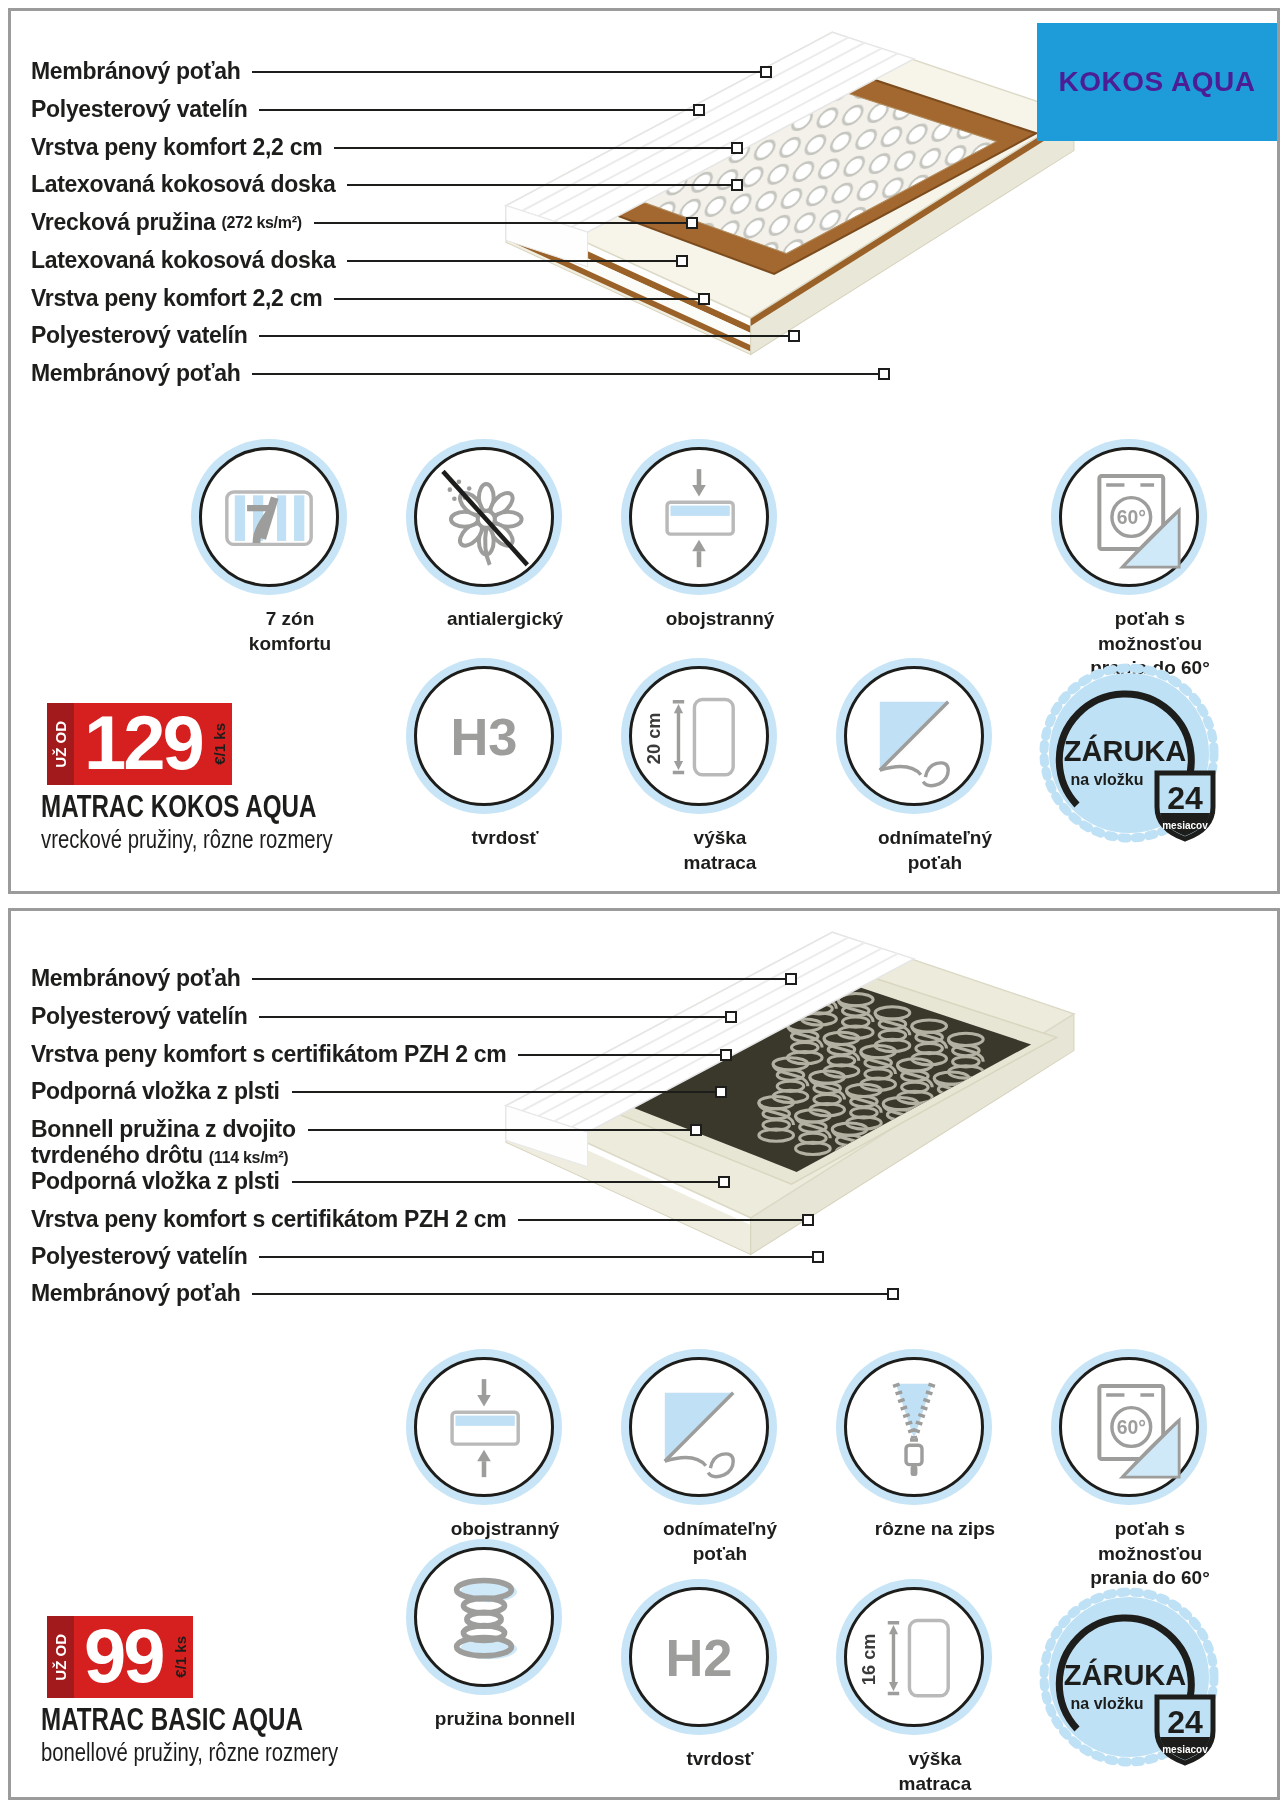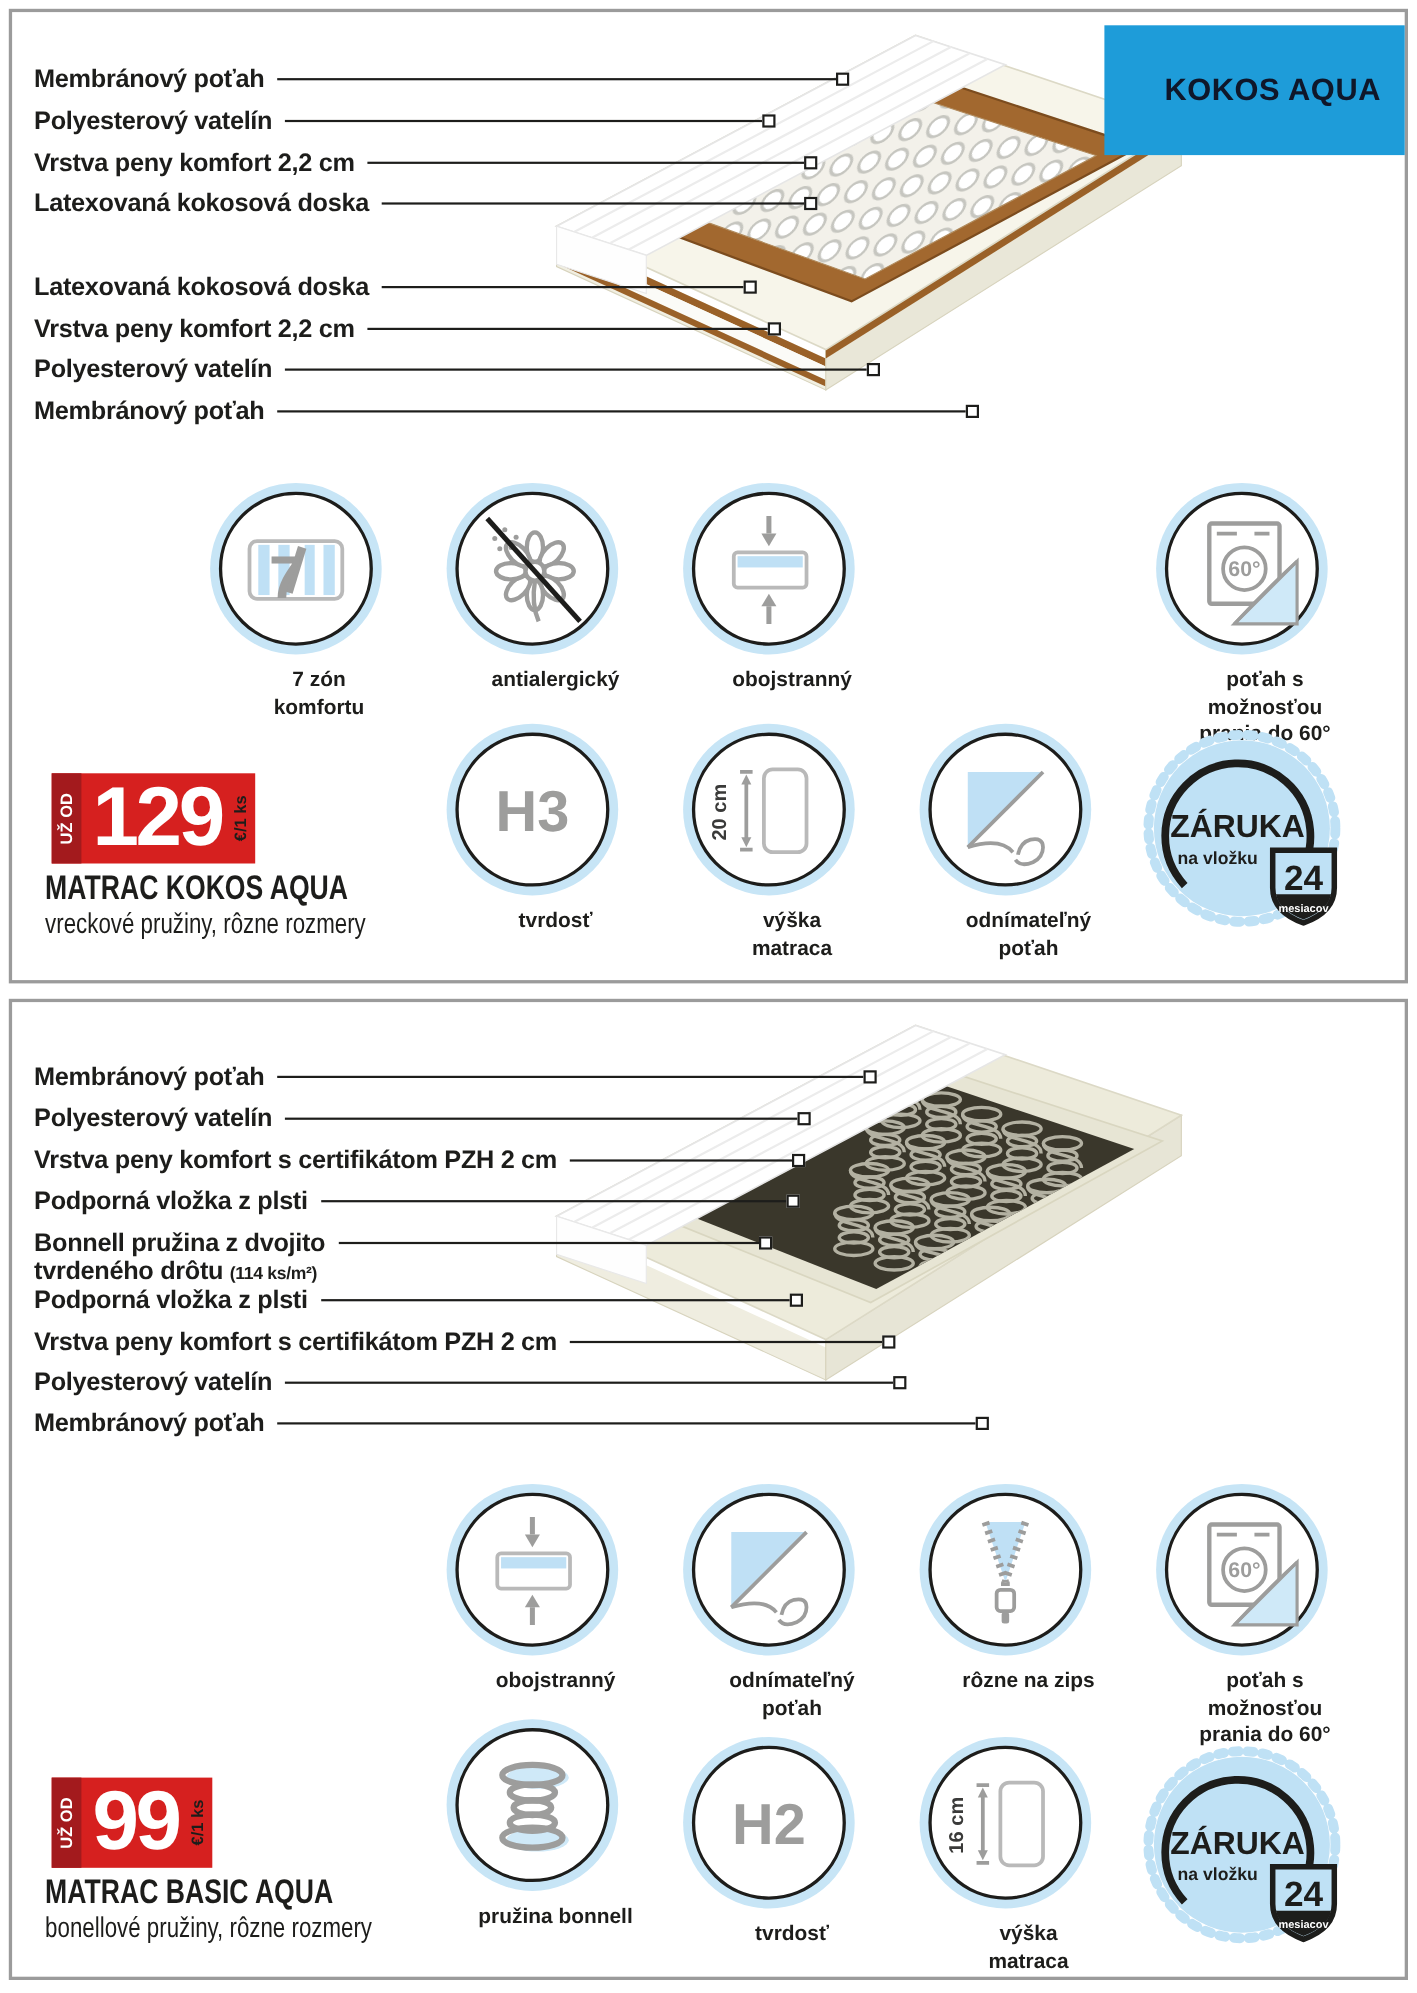--- a/index.html
+++ b/index.html
@@ -13,22 +13,22 @@
            font-weight:700;font-size:23px;letter-spacing:-0.3px;}
   .callout .note{font-size:16px;margin-left:6px;}
   .callout .note:empty{margin:0;}
   .callout .line{flex:1;height:0;border-top:2.5px solid #1d1d1b;margin-left:12px;}
   .callout .marker{width:8px;height:8px;border:2.5px solid #1d1d1b;background:#fff;flex:none;}
   .sub-line{position:absolute;left:20px;font-weight:700;font-size:23px;letter-spacing:-0.3px;white-space:nowrap;}
   .sub-line .note{font-size:16px;margin-left:6px;}
 
   
   .badge{position:absolute;right:0;top:12px;width:240px;height:118px;background:#1e9cd9;
-         display:flex;align-items:center;justify-content:center;color:#0f172a;font-weight:700;
-         font-size:28px;letter-spacing:0.5px;padding-left:33px;}
+         display:flex;align-items:center;justify-content:center;color:#4c1d95;font-weight:700;
+         font-size:28px;letter-spacing:0.5px;}
 
   
   .feature{position:absolute;width:220px;display:flex;flex-direction:column;align-items:center;}
   .fcircle{width:134px;height:134px;border-radius:50%;border:3px solid #1d1d1b;background:#fff;
            box-shadow:0 0 0 8px #c7e5f6;display:flex;align-items:center;justify-content:center;}
   .fcircle svg{width:114px;height:114px;display:block;}
   .flabel{margin-top:20px;text-align:center;font-weight:700;font-size:19px;line-height:1.3;}
   .flabel span{display:block;margin-left:42px;}
   .flabel span:empty{display:none;}
 
@@ -192,20 +192,26 @@
   </div>
   <div class="callout" style="top:123px;width:712px">
     <span>Vrstva peny komfort 2,2 cm</span>
       <span class="note"></span>
     <span class="line"></span>
       <span class="marker"></span>
   </div>
   <div class="callout" style="top:160px;width:712px">
     <span>Latexovaná kokosová doska</span>
       <span class="note"></span>
+    <span class="line"></span>
+      <span class="marker"></span>
+  </div>
+  <div class="callout" style="top:198px;width:667px">
+    <span>Vrecková pružina</span>
+      <span class="note">(272 ks/m²)</span>
     <span class="line"></span>
       <span class="marker"></span>
   </div>
   <div class="callout" style="top:236px;width:657px">
     <span>Latexovaná kokosová doska</span>
       <span class="note"></span>
     <span class="line"></span>
       <span class="marker"></span>
   </div>
   <div class="callout" style="top:274px;width:679px">
@@ -479,21 +485,21 @@
           <text class="tbig" x="52" y="56" font-size="17">60°</text>
           <use href="#s-washcurl"></use>
         </svg>
     </div>
     <div class="flabel">
       <span>poťah s možnosťou</span>
         <span>prania do 60°</span>
     </div>
   </div>
 
-  <div class="feature" style="left:363px;top:660px">
+  <div class="feature" style="left:363px;top:636px">
     <div class="fcircle">
       <svg viewBox="0 0 100 100">
           <use href="#s-bonnell"></use>
         </svg>
     </div>
     <div class="flabel">
       <span>pružina bonnell</span>
     </div>
   </div>
   <div class="feature" style="left:578px;top:676px">

